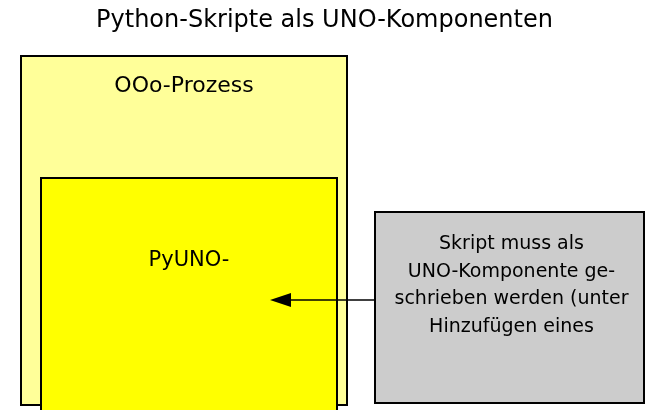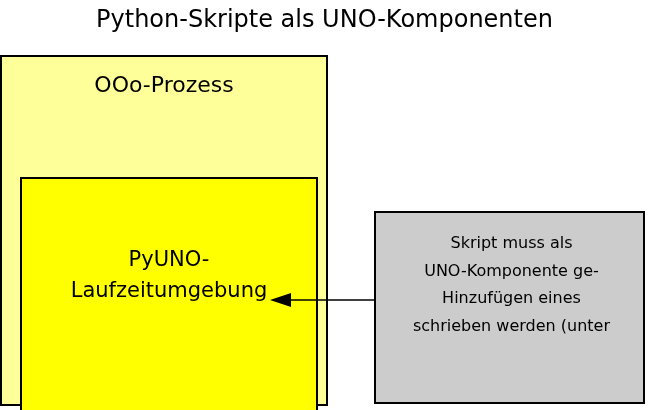--- a/index.html
+++ b/index.html
@@ -30,21 +30,21 @@
     color: #000000;
     white-space: nowrap;
   }
   .box {
     position: absolute;
     box-sizing: border-box;
     border: 2px solid #000000;
     color: #000000;
   }
   #outer-box {
-    left: 0;
+    left: 20px;
     top: 55px;
     width: 328px;
     height: 351px;
     background: #ffff99;
   }
   #outer-box-label {
     position: absolute;
     left: 0;
     top: 14px;
     width: 100%;
@@ -76,21 +76,21 @@
     width: 271px;
     height: 193px;
     background: #cccccc;
   }
   #note-box-label {
     position: absolute;
     left: 4px;
     top: 16px;
     width: 263px;
     text-align: center;
-    font-size: 16px;
+    font-size: 19px;
     line-height: 27.5px;
   }
   #arrow-layer {
     position: absolute;
     left: 0;
     top: 0;
     width: 649px;
     height: 410px;
     pointer-events: none;
   }
@@ -101,32 +101,31 @@
 <div id="diagram">
 
   <div id="title">Python-Skripte als UNO-Komponenten</div>
 
   <div class="box" id="outer-box">
     <div id="outer-box-label">OOo-Prozess</div>
 
     <div class="box" id="runtime-box">
       <div id="runtime-box-label">
         <div>PyUNO-</div>
-        <div>Laufzeitumgebung</div>
       </div>
 
     </div>
   </div>
 
   <div class="box" id="note-box">
     <div id="note-box-label">
       <div>Skript muss als</div>
       <div>UNO-Komponente ge-</div>
+      <div>schrieben werden (unter</div>
       <div>Hinzufügen eines</div>
-      <div>schrieben werden (unter</div>
     </div>
   </div>
 
   <svg id="arrow-layer" width="649" height="410" viewBox="0 0 649 410">
     <line x1="374" y1="300" x2="283" y2="300" stroke="#000000" stroke-width="1.4"></line>
     <polygon points="270,300 291,293 291,307" fill="#000000"></polygon>
   </svg>
 
 </div>
 

